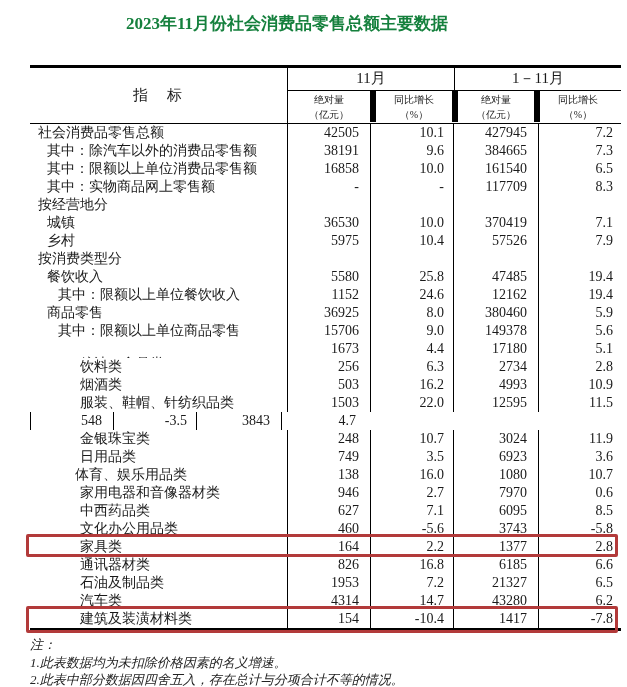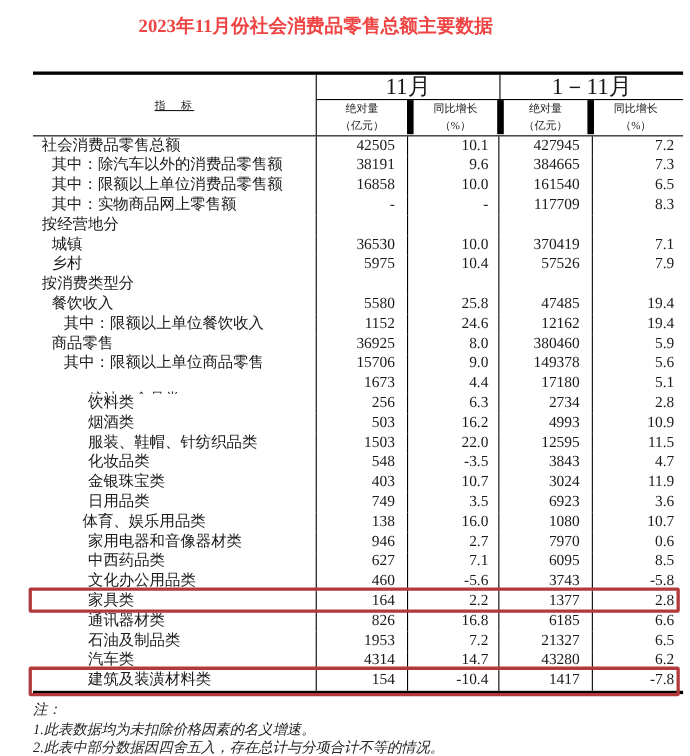--- a/index.html
+++ b/index.html
@@ -2,34 +2,34 @@
 <html><head>
 <meta charset="utf-8">
 <style>
   html,body { margin:0; padding:0; background:#ffffff; }
   .page {
     position:relative; width:627px; height:687px; background:#ffffff;
     font-family:"Liberation Serif","DejaVu Serif",serif; color:#1a1a1a; overflow:hidden;
   }
   .title {
     position:absolute; top:12px; left:0; width:574px; text-align:center;
-    font-size:17px; font-weight:bold; color:#ef4444;
+    font-size:17px; font-weight:bold; color:#15803d;
   }
   .table-wrap {
     position:absolute; left:30px; top:65px; width:591px;
     border-top:3px solid #000; border-bottom:3px solid #000;
   }
   .thead { display:flex; height:55px; border-bottom:1px solid #000; }
   .h-indicator {
     width:257px; display:flex; align-items:center; justify-content:center;
-    font-size:10px; letter-spacing:2px;text-decoration:underline;
+    font-size:15px; letter-spacing:2px;
   }
   .h-right { width:334px; display:flex; flex-direction:column; border-left:1px solid #000; box-sizing:border-box; }
   .h-groups { display:flex; height:23px; border-bottom:1px solid #000; box-sizing:border-box; }
-  .h-group { width:166px; text-align:center; font-size:21px; line-height:21px; box-sizing:border-box; }
+  .h-group { width:166px; text-align:center; font-size:15px; line-height:21px; box-sizing:border-box; }
   .h-group + .h-group { border-left:1px solid #000; width:167px; }
   .h-subs { display:flex; height:31px; }
   .h-sub {
     width:82px; box-sizing:border-box; text-align:center;
     font-size:10px; line-height:15px; padding-top:1px;
   }
   .h-sub + .h-sub { border-left:6px solid #000000; }
   .h-sub span { display:block; }
   .tbody { }
   .trow { display:flex; height:18px; }
@@ -193,29 +193,28 @@
           <div class="cell c4">10.9</div>
         </div>
         <div class="trow">
           <div class="cell c0" style="padding-left: 50px;">服装、鞋帽、针纺织品类</div>
           <div class="cell c1">1503</div>
           <div class="cell c2">22.0</div>
           <div class="cell c3">12595</div>
           <div class="cell c4">11.5</div>
         </div>
         <div class="trow">
-          <div class="cell c0" style="padding-left: 50px;">化妆品类</div>
           <div class="cell c1">548</div>
           <div class="cell c2">-3.5</div>
           <div class="cell c3">3843</div>
           <div class="cell c4">4.7</div>
         </div>
         <div class="trow">
           <div class="cell c0" style="padding-left: 50px;">金银珠宝类</div>
-          <div class="cell c1">403</div>
+          <div class="cell c1">248</div>
           <div class="cell c2">10.7</div>
           <div class="cell c3">3024</div>
           <div class="cell c4">11.9</div>
         </div>
         <div class="trow">
           <div class="cell c0" style="padding-left: 50px;">日用品类</div>
           <div class="cell c1">749</div>
           <div class="cell c2">3.5</div>
           <div class="cell c3">6923</div>
           <div class="cell c4">3.6</div>

